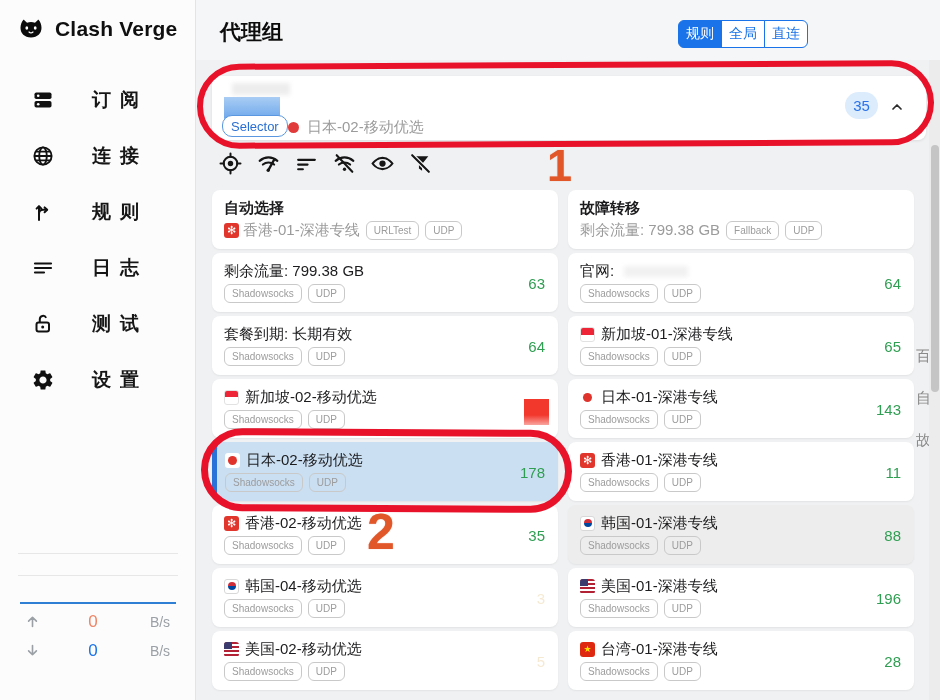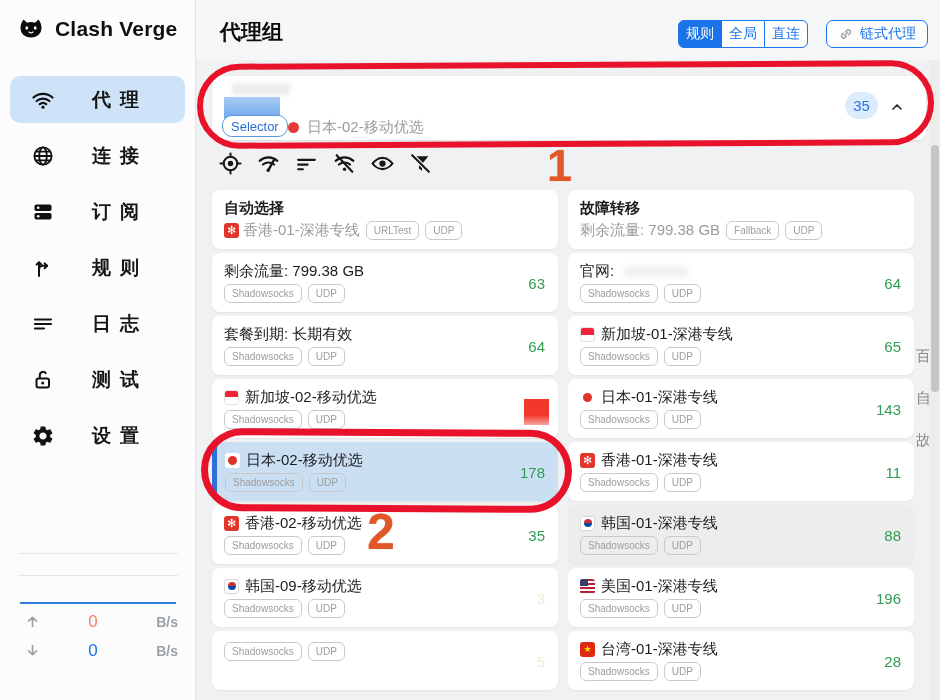--- a/index.html
+++ b/index.html
@@ -17,21 +17,21 @@
   .nicon{width:26px;margin-left:20px;display:flex;justify-content:center;}
   .nlabel{font-size:19px;font-weight:700;color:#161616;letter-spacing:9px;margin-left:36px;white-space:nowrap;}
   .graph-line{position:absolute;left:18px;width:160px;height:1px;background:#e7e7e7;}
   .graph-base{position:absolute;left:20px;width:156px;top:602px;height:2px;background:#2f7fd4;}
   .stats{position:absolute;left:0;top:607px;width:195px;}
   .stat-row{display:flex;align-items:center;height:29px;padding:0 17px 0 24px;}
   .stat-icon{width:20px;display:flex;}
   .stat-val{flex:1;text-align:center;font-size:17px;color:#202124;}
   .stat-val.up{color:#ee8566;}
   .stat-val.down{color:#1a73e8;}
-  .stat-unit{width:36px;text-align:right;font-size:14px;color:#9aa0a6;font-weight:bold;}
+  .stat-unit{width:36px;text-align:center;font-size:14px;color:#9aa0a6;}
 
   
   .main-header{position:absolute;left:196px;top:0;right:0;height:60px;background:#f5f6f7;}
   .main-title{position:absolute;left:24px;top:18px;font-size:21px;font-weight:700;color:#0c0c0c;}
   .modes{position:absolute;left:482px;top:20px;display:flex;height:28px;}
   .mode-btn{min-width:44px;padding:0 2px;border:1px solid #1a73e8;color:#1a73e8;background:#fff;font-size:14px;
             display:flex;align-items:center;justify-content:center;margin-left:-1px;cursor:pointer;box-sizing:border-box;}
   .mode-btn:first-child{border-radius:6px 0 0 6px;margin-left:0;}
   .mode-btn:last-child{border-radius:0 6px 6px 0;}
   .mode-btn.active{background:#1a73e8;color:#fff;z-index:1;}
@@ -116,51 +116,40 @@
           <path fill="#0b0b0b" d="M3 11c0-3 1.2-5.4 2.2-6.6.3-.4.8-.3 1.1 0L8.6 6.7a9.6 9.6 0 0 1 6.8 0l2.3-2.3c.3-.3.8-.4 1.1 0C19.8 5.6 21 8 21 11c0 5-3.4 8.2-9 8.2S3 16 3 11z"></path>
           <ellipse cx="8.4" cy="11.2" rx="1.2" ry="1.5" fill="#fff"></ellipse>
           <ellipse cx="15.6" cy="11.2" rx="1.2" ry="1.5" fill="#fff"></ellipse>
           <path d="M10.3 14.6c.6.6 1.1.8 1.7.8s1.1-.2 1.7-.8" stroke="#fff" fill="none" stroke-width="1" stroke-linecap="round"></path>
         </svg>
       </span>
       <span class="logo-text">Clash Verge</span>
     </div>
 
     <div class="nav">
-      <div class="nav-item active">
-        <span class="nicon">
-          <svg width="24" height="24" viewBox="0 0 24 24" fill="none" stroke="#111" stroke-width="2.2" stroke-linecap="round">
-            <path d="M2.5 9.5C8 4.7 16 4.7 21.5 9.5"></path>
-              <path d="M5.6 13c3.8-3.3 9-3.3 12.8 0"></path>
-            <path d="M8.8 16.2c1.9-1.5 4.5-1.5 6.4 0"></path>
-              <circle cx="12" cy="19.2" r="1.6" fill="#111" stroke="none"></circle>
-          </svg>
-        </span>
-        <span class="nlabel">代理</span>
-      </div>
-      <div class="nav-item">
-        <span class="nicon">
-          <svg width="24" height="24" viewBox="0 0 24 24" fill="none" stroke="#111" stroke-width="1.9">
-            <circle cx="12" cy="12" r="8.6"></circle>
-              <ellipse cx="12" cy="12" rx="3.8" ry="8.6"></ellipse>
-            <path d="M3.4 12h17.2M4.8 7.6h14.4M4.8 16.4h14.4"></path>
-          </svg>
-        </span>
-        <span class="nlabel">连接</span>
-      </div>
       <div class="nav-item">
         <span class="nicon">
           <svg width="24" height="24" viewBox="0 0 24 24">
             <rect x="3.5" y="4.5" width="17" height="6.5" rx="1.8" fill="#111"></rect>
             <rect x="3.5" y="13" width="17" height="6.5" rx="1.8" fill="#111"></rect>
             <circle cx="7.2" cy="7.7" r="1.3" fill="#fff"></circle>
               <circle cx="7.2" cy="16.2" r="1.3" fill="#fff"></circle>
           </svg>
         </span>
         <span class="nlabel">订阅</span>
+      </div>
+      <div class="nav-item">
+        <span class="nicon">
+          <svg width="24" height="24" viewBox="0 0 24 24" fill="none" stroke="#111" stroke-width="1.9">
+            <circle cx="12" cy="12" r="8.6"></circle>
+              <ellipse cx="12" cy="12" rx="3.8" ry="8.6"></ellipse>
+            <path d="M3.4 12h17.2M4.8 7.6h14.4M4.8 16.4h14.4"></path>
+          </svg>
+        </span>
+        <span class="nlabel">连接</span>
       </div>
       <div class="nav-item">
         <span class="nicon">
           <svg width="24" height="24" viewBox="0 0 24 24" fill="none" stroke="#111" stroke-width="2" stroke-linecap="round" stroke-linejoin="round">
             <path d="M8 20V7"></path>
               <path d="M5.6 8.6 8 6.1l2.4 2.5"></path>
             <path d="M8 14c0-3 2-4.2 4.2-4.2h3.4"></path>
               <path d="M13.6 7.4 16.2 9.8 13.6 12.2"></path>
           </svg>
         </span>
@@ -220,30 +209,20 @@
     </div>
   </div>
 
   <div class="main-header">
     <div class="main-title">代理组</div>
     <div class="modes">
       <button class="mode-btn active">规则</button>
       <button class="mode-btn">全局</button>
       <button class="mode-btn">直连</button>
     </div>
-    <button class="chain-btn">
-      <span>
-        <svg width="16" height="16" viewBox="0 0 24 24" fill="none" stroke="#9aa0a6" stroke-width="2" stroke-linecap="round">
-          <path d="M9.5 14.5 14.5 9.5"></path>
-          <path d="M8.2 10.8 5.9 13.1a3.2 3.2 0 0 0 4.5 4.5l2.3-2.3"></path>
-          <path d="M11.3 8.7 13.6 6.4a3.2 3.2 0 0 1 4.5 4.5L15.8 13.2"></path>
-        </svg>
-      </span>
-      <span>链式代理</span>
-    </button>
   </div>
 
   <div class="group-bar">
     <div class="redacted-title"></div>
     <div class="sel-block"></div>
     <span class="selector-badge">Selector</span>
     <div class="current-proxy">
       <span class="jp-dot"></span>
       <span class="current-proxy-name">日本-02-移动优选</span>
     </div>
@@ -428,40 +407,44 @@
         </div>
         <div class="line2">
           <span class="badge">Shadowsocks</span>
           <span class="badge">UDP</span>
         </div>
         <span class="latency">88</span>
       </div>
       <div class="card">
         <div class="line1">
           <span class="flag flag-kr"></span>
-          <span class="pname">韩国-09-移动优选</span>
+          <span class="pname">韩国-04-移动优选</span>
         </div>
         <div class="line2">
           <span class="badge">Shadowsocks</span>
           <span class="badge">UDP</span>
         </div>
         <span class="latency faint">3</span>
       </div>
       <div class="card">
         <div class="line1">
           <span class="flag flag-us"></span>
           <span class="pname">美国-01-深港专线</span>
         </div>
         <div class="line2">
           <span class="badge">Shadowsocks</span>
           <span class="badge">UDP</span>
         </div>
         <span class="latency">196</span>
       </div>
       <div class="card">
+        <div class="line1">
+          <span class="flag flag-us"></span>
+          <span class="pname">美国-02-移动优选</span>
+        </div>
         <div class="line2">
           <span class="badge">Shadowsocks</span>
           <span class="badge">UDP</span>
         </div>
         <span class="latency faint">5</span>
       </div>
       <div class="card">
         <div class="line1">
           <span class="flag flag-cn">★</span>
           <span class="pname">台湾-01-深港专线</span>

